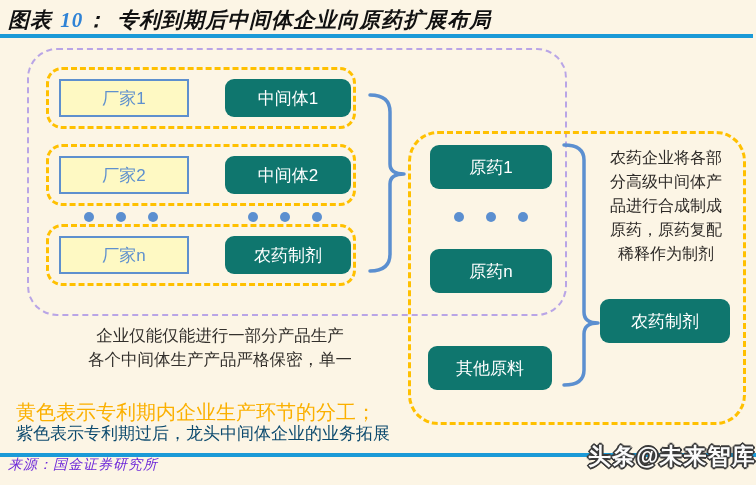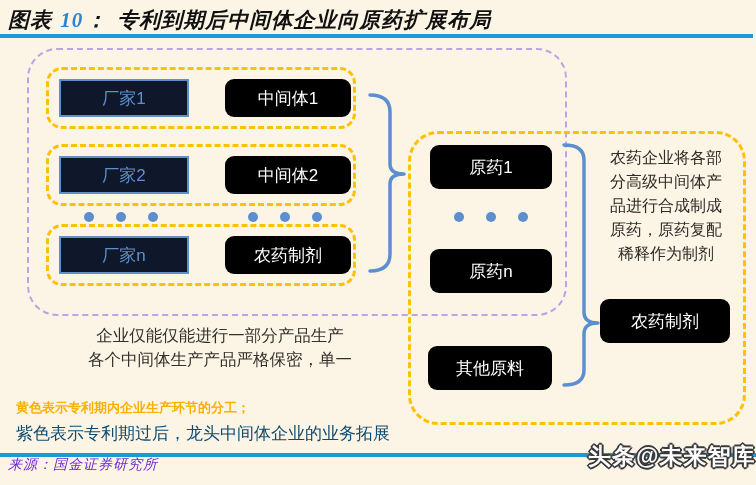--- a/index.html
+++ b/index.html
@@ -31,26 +31,26 @@
   }
   .group{
     position:absolute; left:46px; width:310px; height:62px;
     border:3px dashed #FFC000; border-radius:16px; background:none;
   }
   .group.g0{ top:67px; } .group.g1{ top:144px; } .group.g2{ top:224px; }
 
   
   .factory{
     position:absolute; left:10px; top:9px; width:130px; height:38px;
-    background:#0f172a; border:2px solid #5E90CE; color:#5E90CE;
+    background:#fef9c3; border:2px solid #5E90CE; color:#5E90CE;
     display:flex; align-items:center; justify-content:center;
     font-size:17px;
   }
   .bluebox{
-    position:absolute; background:#000000; border-radius:9px; color:#fff;
+    position:absolute; background:#0f766e; border-radius:9px; color:#fff;
     display:flex; align-items:center; justify-content:center; font-size:17px;
   }
   .intermediate{ left:176px; top:9px; width:126px; height:38px; }
   .drug1{ left:430px; top:145px; width:122px; height:44px; }
   .drugn{ left:430px; top:249px; width:122px; height:44px; }
   .other{ left:428px; top:346px; width:124px; height:44px; }
   .formulation{ left:600px; top:299px; width:130px; height:44px; }
 
   
   .dots{ position:absolute; display:flex; gap:22px; }
@@ -65,21 +65,21 @@
   }
   .right-desc{
     position:absolute; left:606px; top:146px; width:120px;
     color:#2E2B28; font-size:16px; line-height:1.5; text-align:center;
   }
   .note{
     position:absolute; left:36px; top:324px; width:368px;
     color:#33302C; font-size:16.5px; line-height:1.45; text-align:center;
   }
   .legend-yellow{
-    position:absolute; left:16px; top:399px; color:#FBB000; font-size:13px; white-space:nowrap;font-weight:bold;
+    position:absolute; left:16px; top:399px; color:#FBB000; font-size:20px; white-space:nowrap;
   }
   .legend-purple{
     position:absolute; left:16px; top:422px; color:#0c4a6e; font-size:17px; white-space:nowrap;
   }
   .source{
     position:absolute; left:8px; top:456px;
     font-family:"Liberation Serif", serif; font-style:italic;
     font-size:14px; color:#6d28d9; letter-spacing:1px;
   }
   .watermark{

